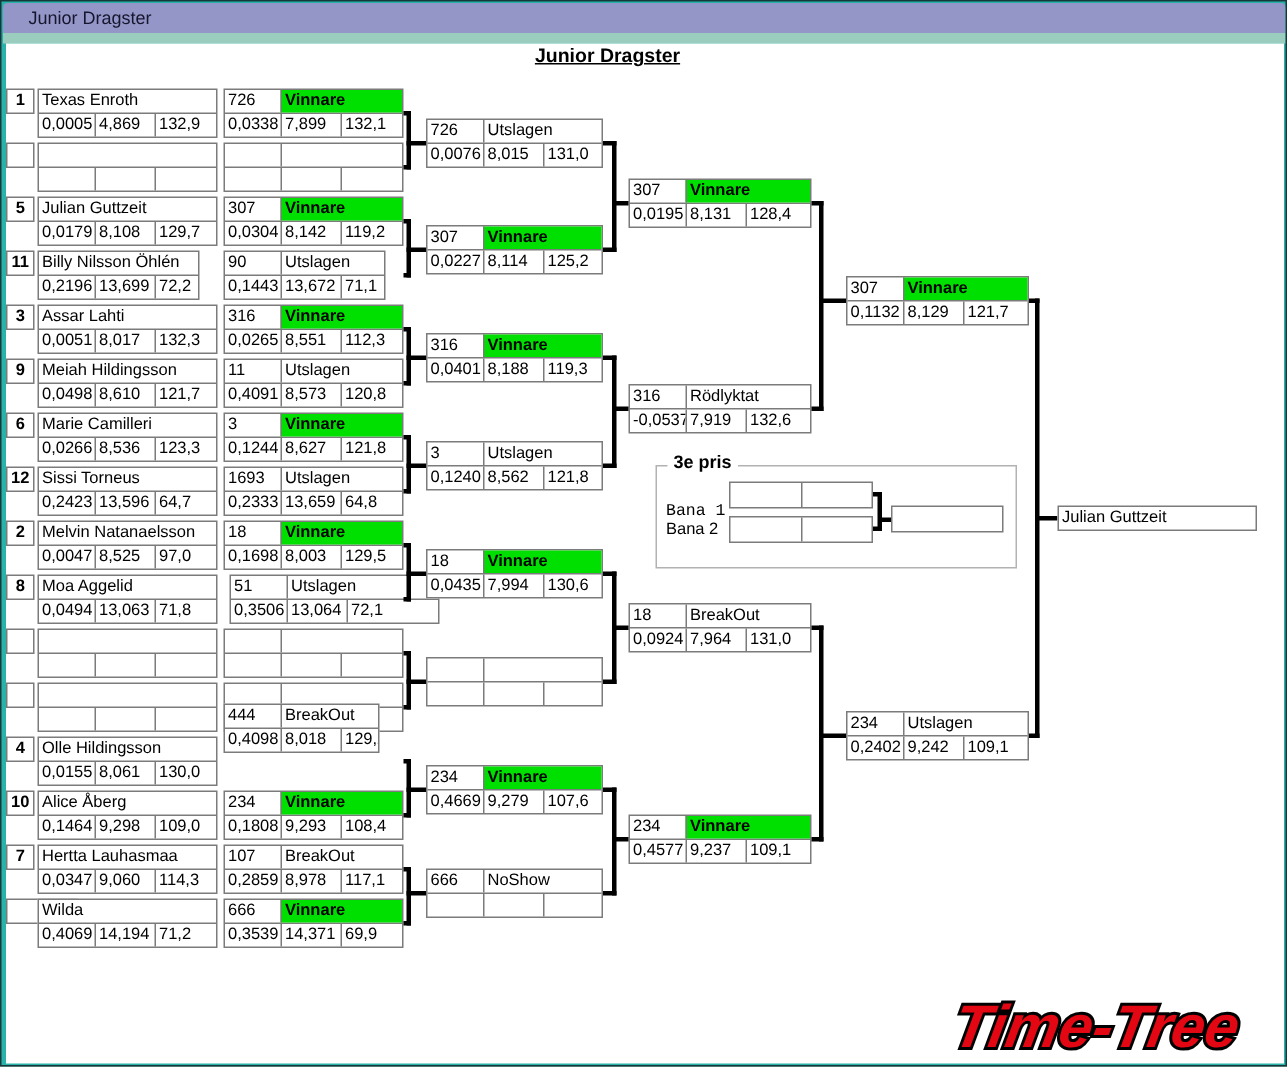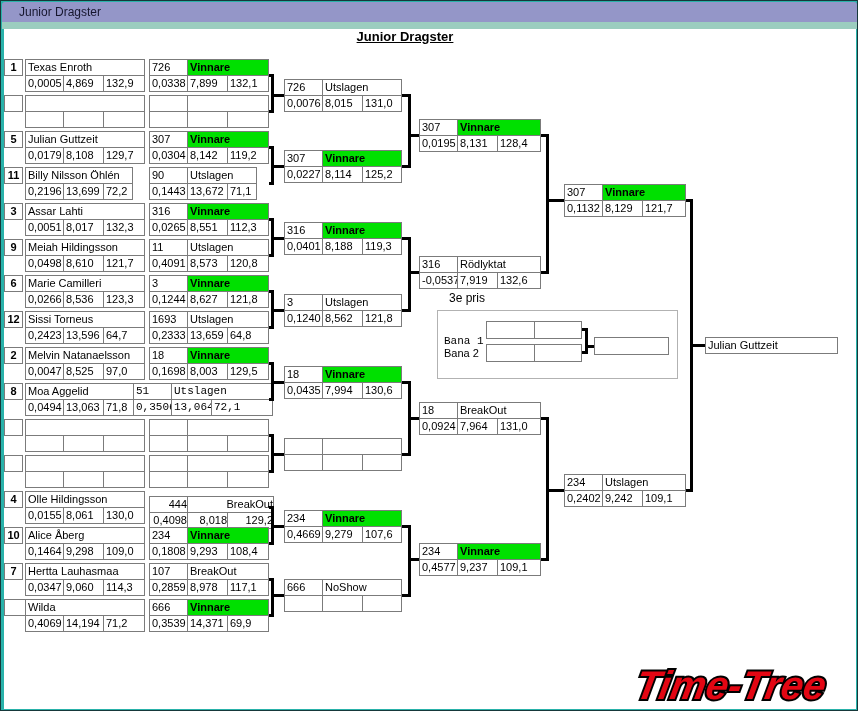--- a/index.html
+++ b/index.html
@@ -39,21 +39,21 @@
   .green{background:#00e000;font-weight:bold;}
 
   .conn{position:absolute;background:#000;}
 
   .wbox{
     position:absolute;left:704px;top:336px;width:133px;height:17px;box-sizing:border-box;
     border:1px solid #7b7b7b;background:#fff;font-size:11px;line-height:15px;padding-left:2px;
   }
 
   .prize-panel{position:absolute;left:436px;top:309px;width:239px;height:67px;border:1px solid #b2b2b2;}
-  .prize-label{position:absolute;left:444px;top:290px;background:#fff;padding:0 4px;font-size:12px;font-weight:normal;color:#000;}
+  .prize-label{position:absolute;left:444px;top:300px;background:#fff;padding:0 4px;font-size:12px;font-weight:bold;color:#000;}
   .lane-label{position:absolute;font-size:11px;color:#000;}
   .slot{position:absolute;box-sizing:border-box;border:1px solid #7b7b7b;background:#fff;display:flex;height:18px;}
   .slot .half{box-sizing:border-box;flex:0 0 47px;height:100%;}
   .slot .half + .half{border-left:1px solid #7b7b7b;flex:1 1 auto;}
 
   .logo{
     position:absolute;left:608px;top:662px;width:244px;height:44px;text-align:center;
     font-style:italic;font-weight:900;font-size:40px;line-height:44px;
     color:#e30613;-webkit-text-stroke:4px #000;paint-order:stroke fill;
     transform:skewX(-10deg);letter-spacing:0px;
@@ -342,21 +342,21 @@
         <div class="mrow">
           <div class="mcell w37">18</div>
           <div class="mcell grow green">Vinnare</div>
         </div>
         <div class="mrow">
           <div class="mcell w37">0,1698</div>
           <div class="mcell w40">8,003</div>
           <div class="mcell grow">129,5</div>
         </div>
       </div>
-      <div class="mbox" style="left: 132px; top: 382px; width: 140px; font-family: Liberation Mono, monospace;">
+      <div class="mbox" style="left: 152px; top: 382px; width: 140px;">
         <div class="mrow">
           <div class="mcell w37">51</div>
           <div class="mcell grow">Utslagen</div>
         </div>
         <div class="mrow">
           <div class="mcell w37">0,3506</div>
           <div class="mcell w40">13,064</div>
           <div class="mcell grow">72,1</div>
         </div>
       </div>
@@ -375,21 +375,21 @@
         <div class="mrow">
           <div class="mcell w37"></div>
           <div class="mcell grow"></div>
         </div>
         <div class="mrow">
           <div class="mcell w37"></div>
           <div class="mcell w40"></div>
           <div class="mcell grow"></div>
         </div>
       </div>
-      <div class="mbox" style="left: 148px; top: 495px; width: 125px; text-align: right;">
+      <div class="mbox" style="left: 148px; top: 468px; width: 104px;">
         <div class="mrow">
           <div class="mcell w37">444</div>
           <div class="mcell grow">BreakOut</div>
         </div>
         <div class="mrow">
           <div class="mcell w37">0,4098</div>
           <div class="mcell w40">8,018</div>
           <div class="mcell grow">129,2</div>
         </div>
       </div>

